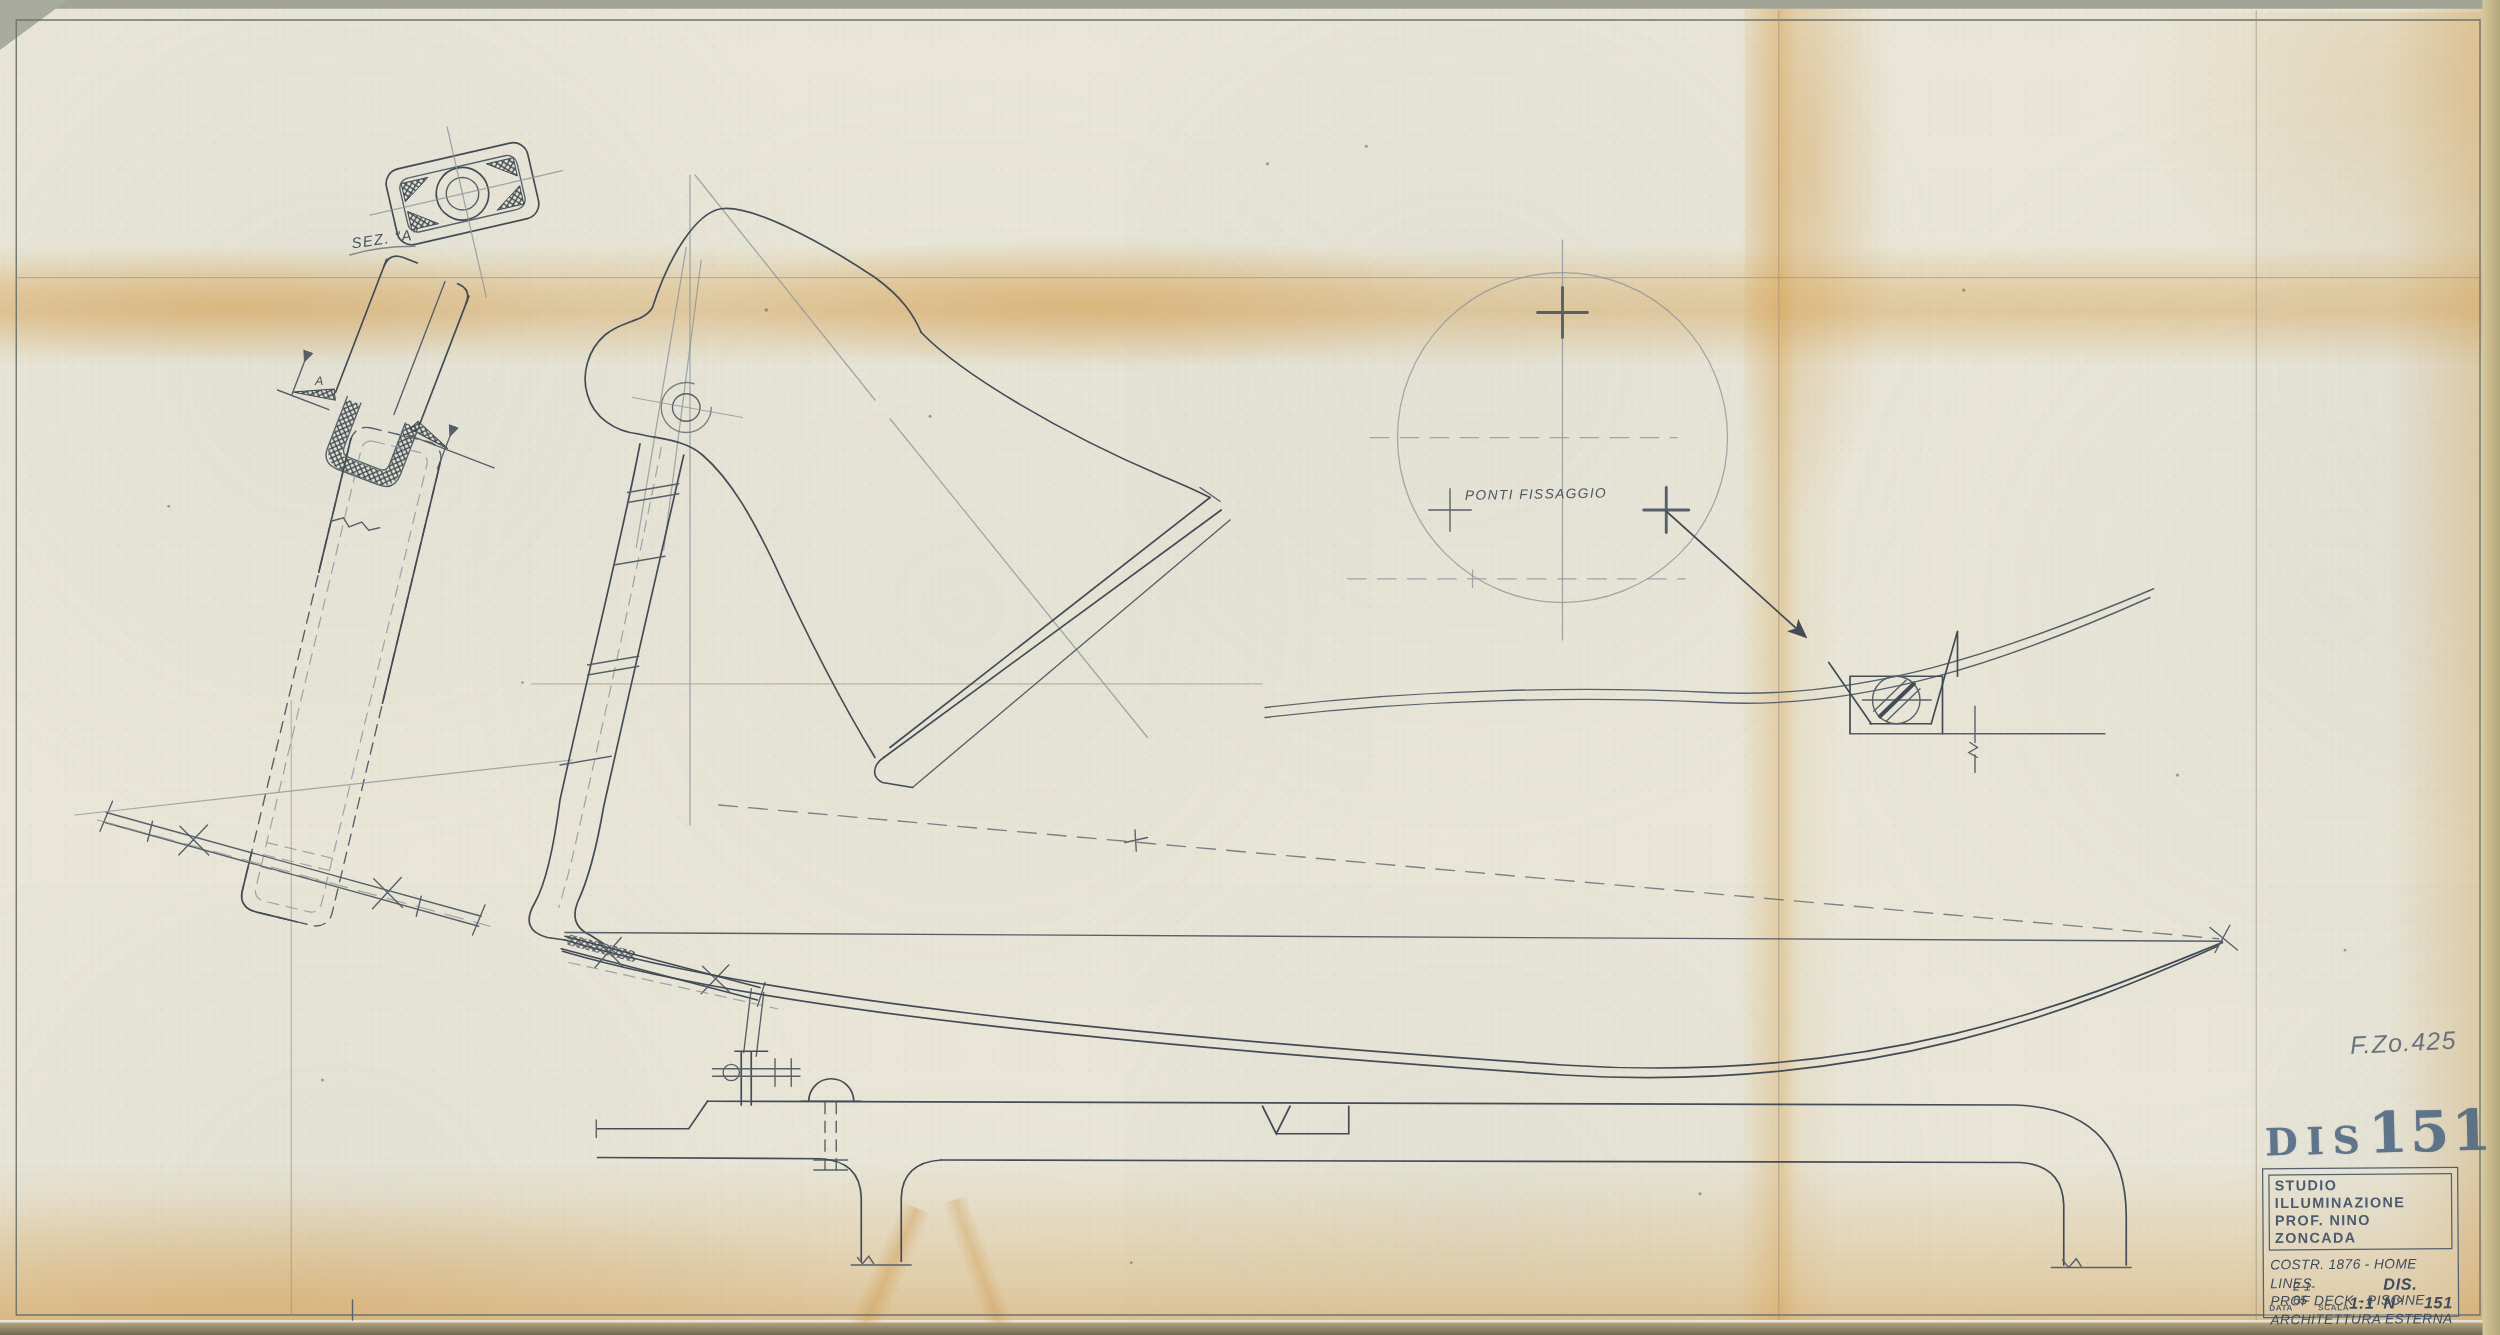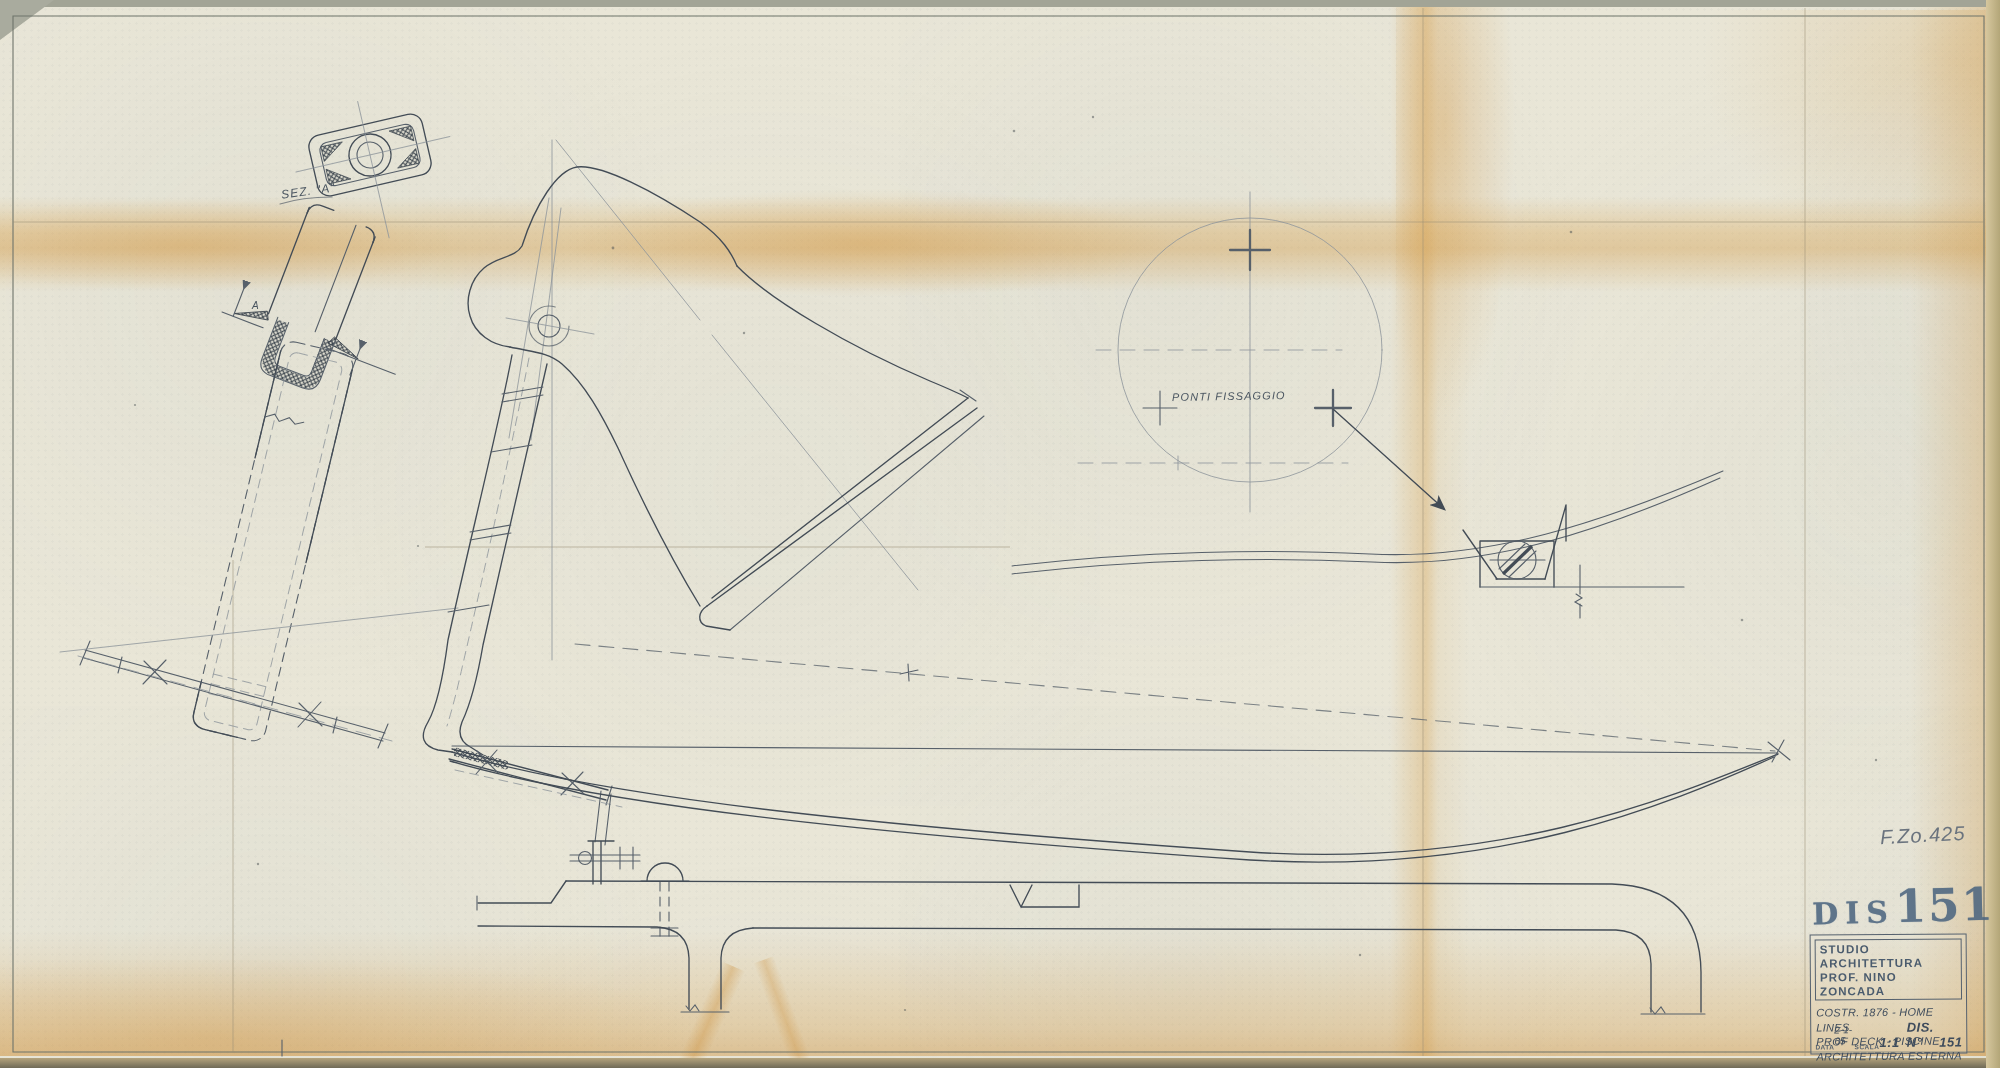--- a/index.html
+++ b/index.html
@@ -296,21 +296,21 @@
 <div class="txt hw" id="label-secA">A</div>
 <div class="txt hw" id="label-ponti">PONTI FISSAGGIO</div>
 <div class="txt" id="label-fzo">F.Zo.425</div>
 
 <div class="txt" id="stamp-dis">
   <span class="p1">DIS</span><span class="p2">151</span>
 </div>
 
 <div id="title-block">
   <div id="tb-head">
-    <div>STUDIO ARCHITETTURA</div>
+    <div>STUDIO ILLUMINAZIONE</div>
     <div>PROF. NINO ZONCADA</div>
   </div>
   <div id="tb-body">
     <div>COSTR. 1876 - HOME LINES</div>
     <div>PROF DECK -  PISCINE</div>
     <div>ARCHITETTURA ESTERNA</div>
   </div>
   <div id="tb-foot">
     <span class="sm">DATA</span>
     <span class="date">2-1-65</span>

